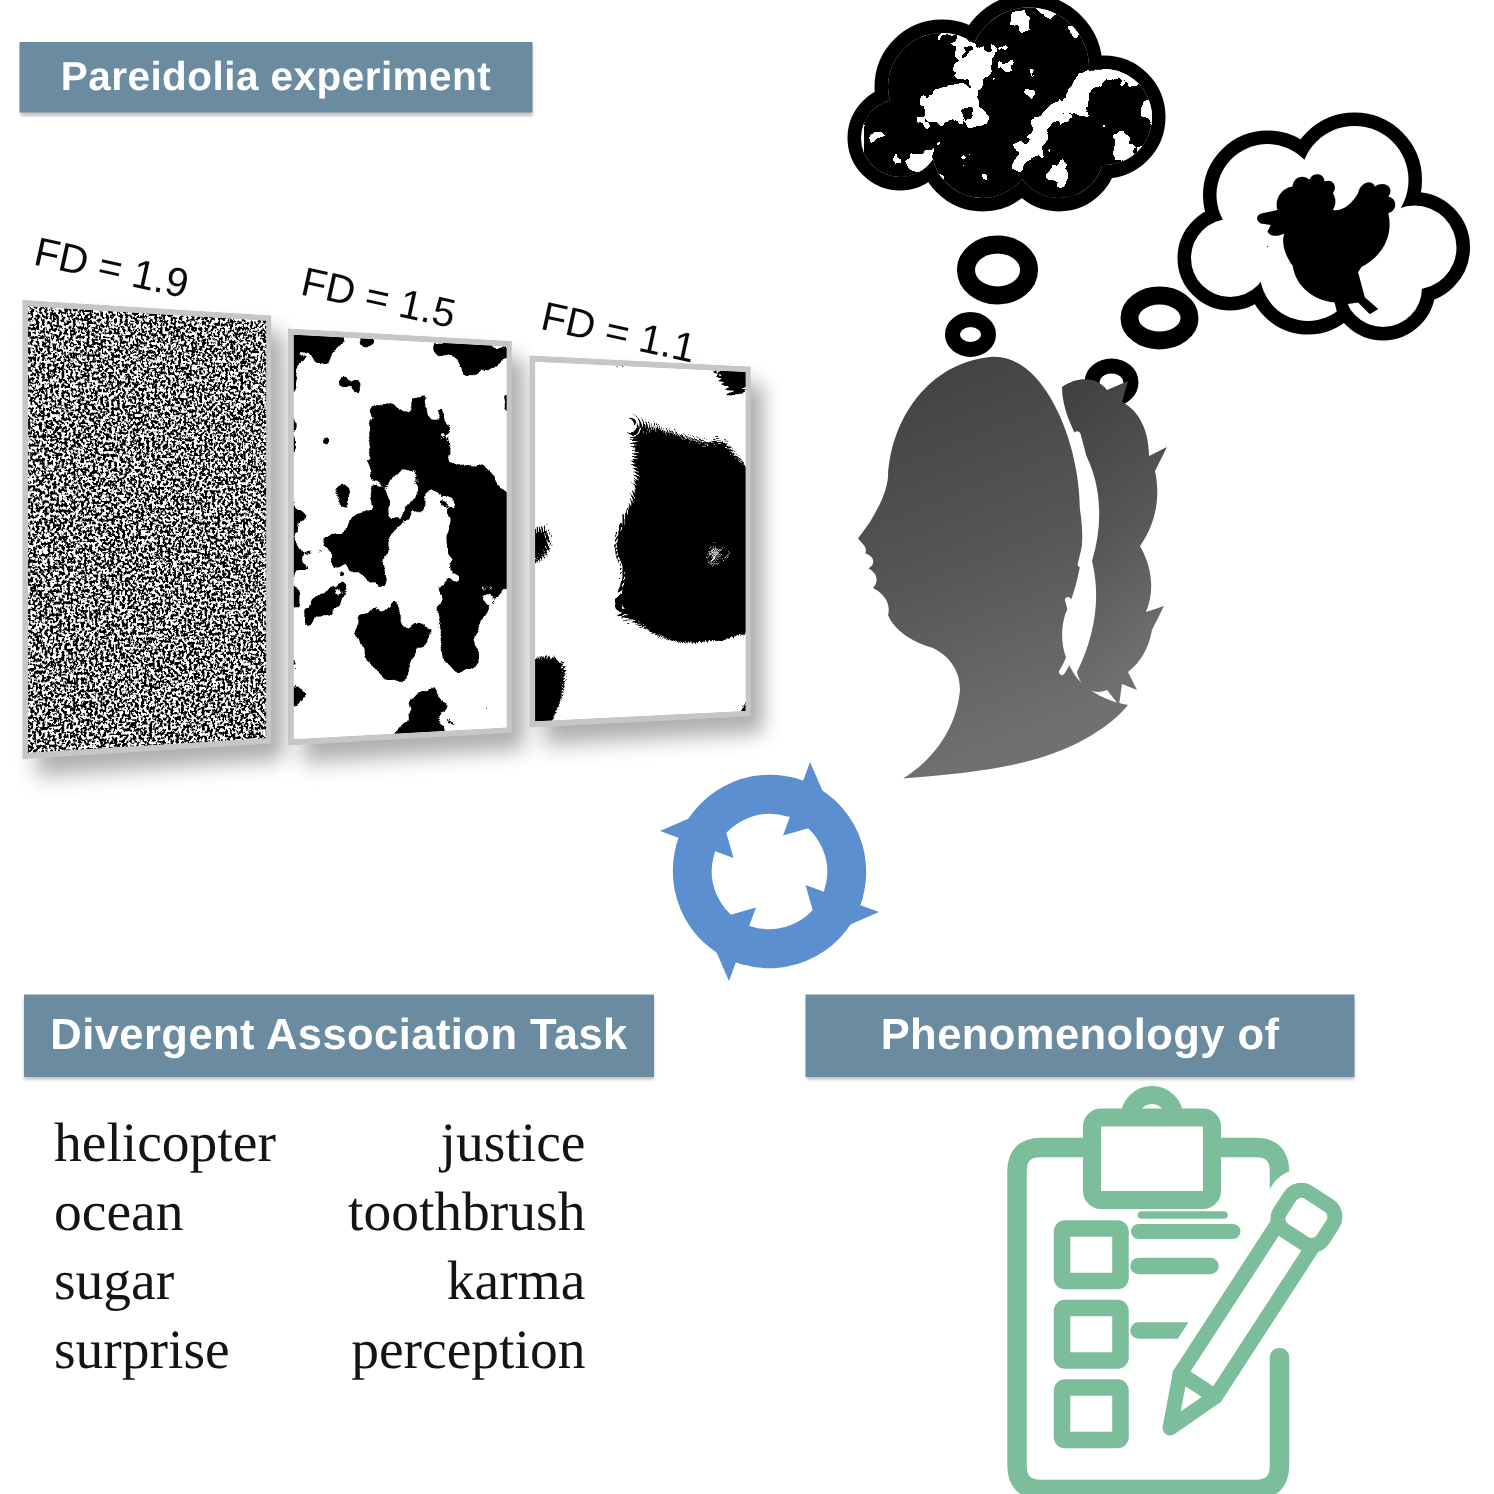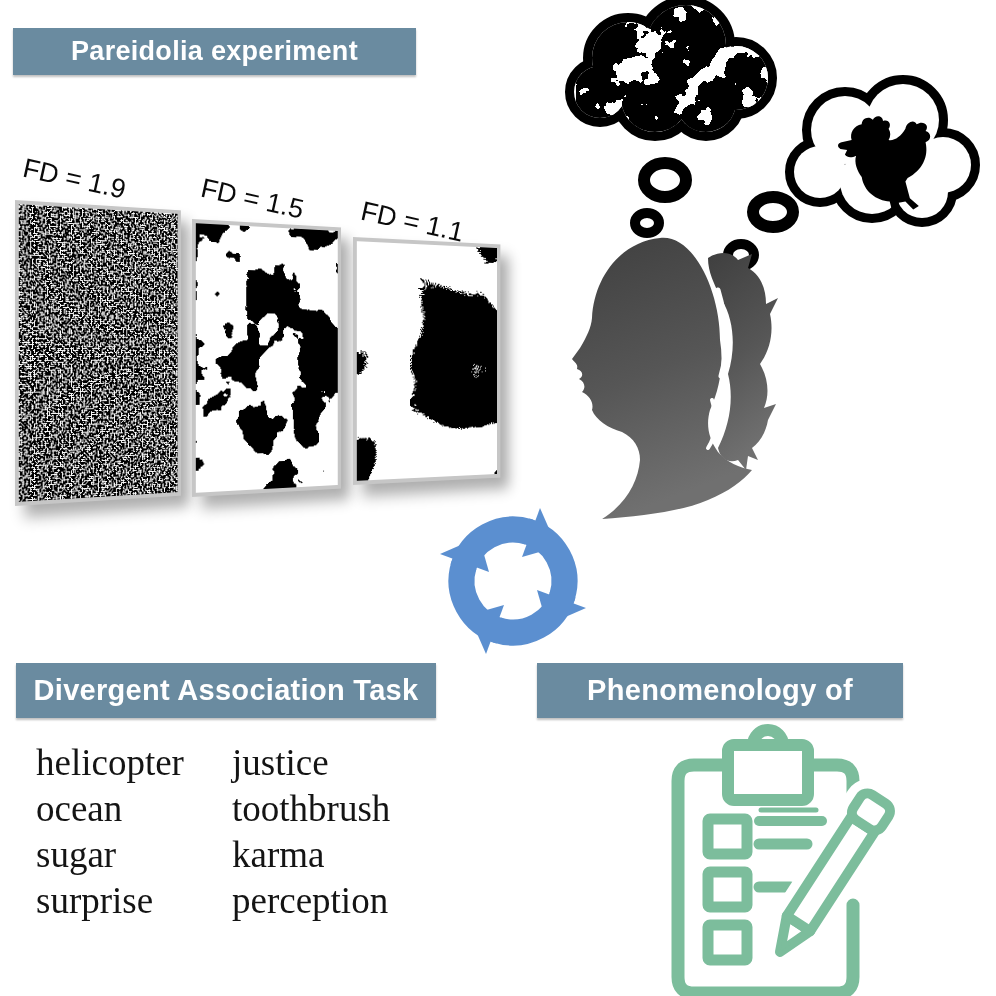--- a/index.html
+++ b/index.html
@@ -1,20 +1,20 @@
 <!DOCTYPE html>
 <html><head>
 <meta charset="utf-8">
 <style>
   html,body{margin:0;padding:0;background:#fff;}
   #canvas{position:relative;width:996px;height:996px;background:#fff;overflow:hidden;
           font-family:"Liberation Sans",sans-serif;}
   .hdr{position:absolute;background:#6a8ba0;color:#fff;font-weight:bold;text-align:center;
        box-shadow:0 2px 2px rgba(0,0,0,.25);letter-spacing:.3px;}
-  #hdr-pareidolia{left:13px;top:28px;width:403px;height:47px;line-height:47px;font-size:27px;}
+  #hdr-pareidolia{left:13px;top:28px;width:342px;height:47px;line-height:47px;font-size:27px;}
   #hdr-dat{left:16px;top:663px;width:420px;height:55px;line-height:55px;font-size:29px;}
   #hdr-phenom{left:537px;top:663px;width:366px;height:55px;line-height:55px;font-size:29px;}
 
   .fd-label{position:absolute;font-size:27px;color:#0a0a0a;transform-origin:left bottom;
             transform:rotate(12.5deg);white-space:nowrap;}
   #fd1{left:20px;top:152px;}
   #fd2{left:198px;top:172px;}
   #fd3{left:358px;top:195px;}
 
   .panel{position:absolute;border:4px solid #c6c6c6;background:#fff;
@@ -22,21 +22,21 @@
          transform-origin:left center;}
   #panel1{left:15px;top:200px;width:178px;height:298px;transform:perspective(750px) rotateY(17deg);}
   #panel2{left:192px;top:219px;width:158px;height:270px;transform:perspective(750px) rotateY(17deg);}
   #panel3{left:353px;top:237px;width:156px;height:240px;transform:perspective(750px) rotateY(17deg);}
   .panel svg{display:block;width:100%;height:100%;}
 
   #words{position:absolute;left:36px;top:740px;width:420px;
          font-family:"Liberation Serif",serif;font-size:37px;color:#141414;}
   #words .col{position:absolute;top:0;}
   #words .c1{left:0;}
-  #words .c2{left:196px;}
+  #words .c2{left:196px;text-align:right;}
   #words .w{height:46px;line-height:46px;white-space:nowrap;}
 
   #art{position:absolute;left:0;top:0;width:996px;height:996px;}
 </style>
 </head>
 <body>
 
 <div id="canvas">
 
   <div class="hdr" id="hdr-pareidolia">Pareidolia experiment</div>

